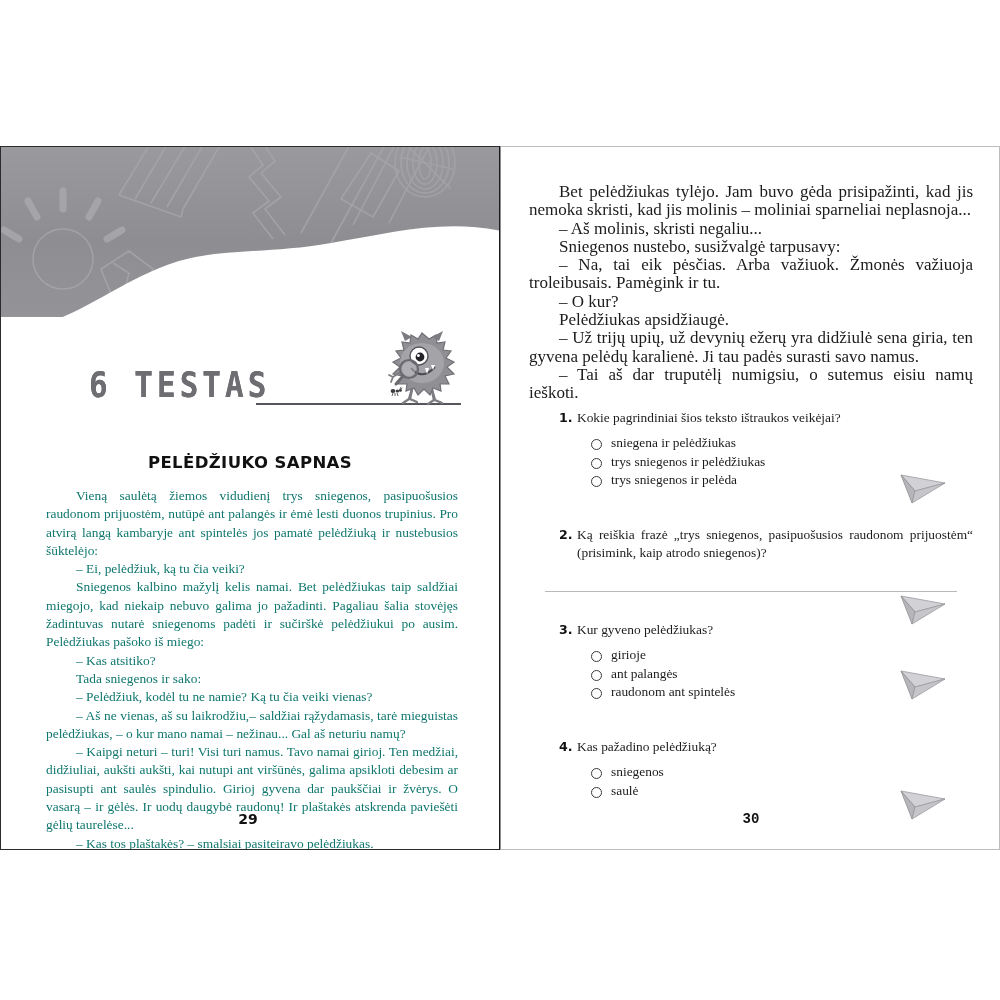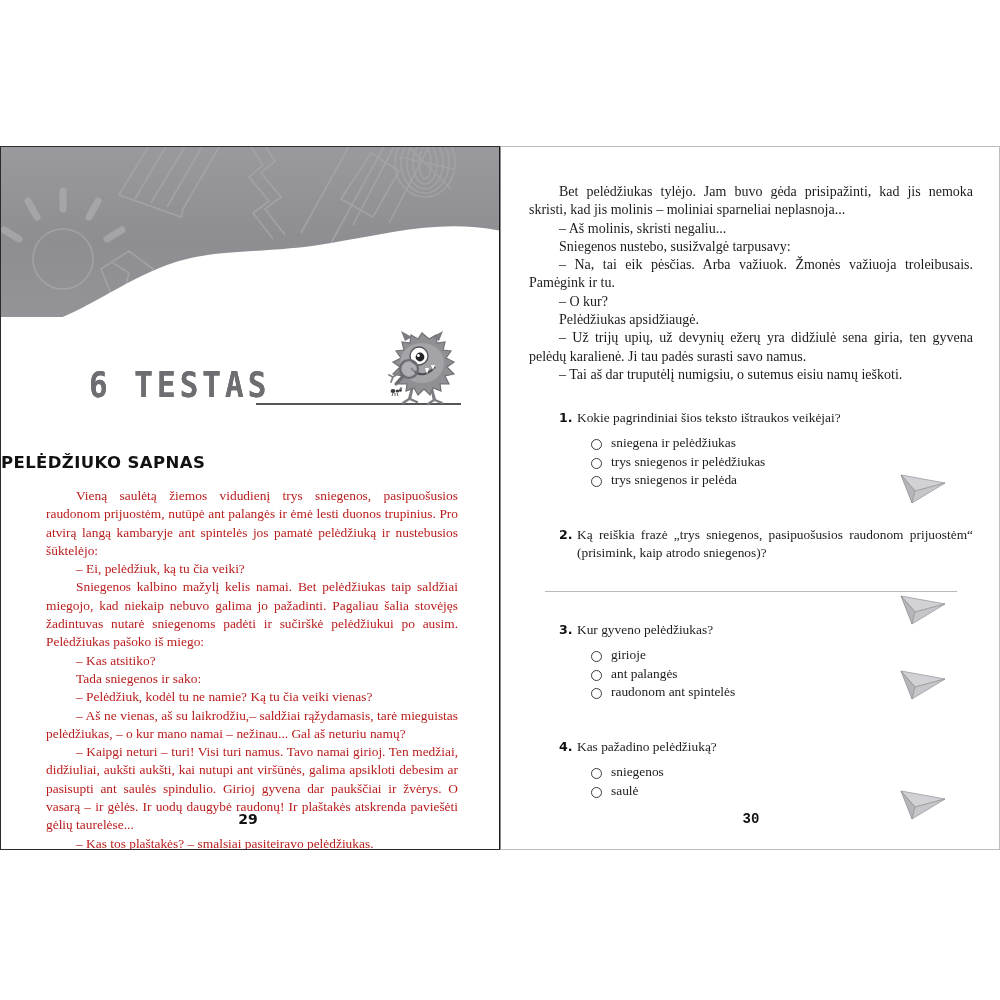--- a/index.html
+++ b/index.html
@@ -78,55 +78,56 @@
   .ant{
     position:absolute;
     left:388px; top:238px;
     width:14px;height:12px;
   }
 
   
   .story-heading{
     position:absolute;
     left:0;right:0; top:306px;
+    text-align:center;
     font-family:"DejaVu Sans", sans-serif;
     font-weight:bold;
     font-size:16.5px;
     letter-spacing:.4px;
     color:#111;
   }
 
   
   .body-col{
     position:absolute;
     left:45px; top:340px;
     width:412px;
   }
   .body-col p{
     margin:0;
     font-family:"Liberation Serif", serif;
     font-size:13.4px;
     line-height:18.3px;
-    color:#b91c1c;
+    color:#0f766e;
     text-align:justify;
     text-justify:inter-word;
   }
   .body-col p.ind{ text-indent:30px; }
   .body-col p.dash{ text-indent:30px; }
 
   
   .rbody-col{
     position:absolute;
     left:28px; top:36px;
     width:444px;
   }
   .rbody-col p{
     margin:0;
     font-family:"Liberation Serif", serif;
-    font-size:14px;
+    font-size:17px;
     line-height:18.3px;
     color:#1b1b1b;
     text-align:justify;
   }
   .rbody-col p.ind{ text-indent:30px; }
 
   
   .questions{
     position:absolute;
     left:28px; top:262px;

